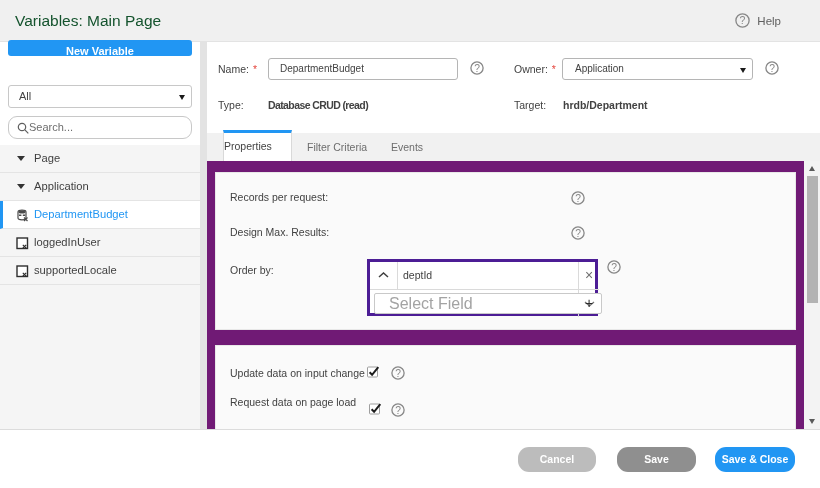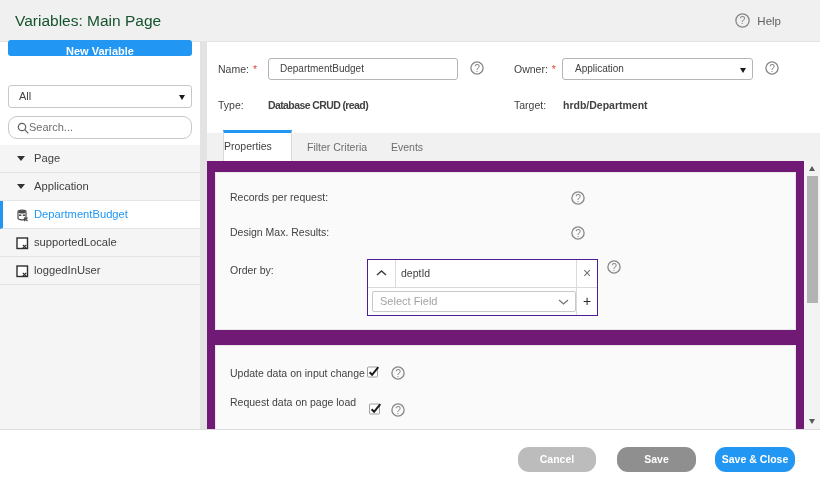--- a/index.html
+++ b/index.html
@@ -37,28 +37,28 @@
 
 #tabbar{left:207px;top:133px;width:613px;height:28px;background:#f1f1f1}
 #acttab{left:223px;top:130px;width:69px;height:31px;background:#fff;border-top:3px solid #2196f3;border-left:1px solid #d9d9d9;border-right:1px solid #d9d9d9;text-align:left;line-height:26px;font-size:10.5px;color:#424242}
 .itab{top:133px;height:28px;line-height:28px;font-size:10.5px;color:#6d6d6d}
 
 #content{left:207px;top:161px;width:597px;height:268px;overflow:hidden;background:#701a75}
 .panel{position:absolute;left:8px;width:581px;background:#fafafa;border:1px solid #e8e8e8}
 .plabel{position:absolute;left:14px;font-size:10.5px;color:#424242;height:21px;line-height:21px}
 .pinp{position:absolute;left:152px;width:193px;height:21px;background:#fff;border:1px solid #c9c9c9;border-radius:2px;font-size:10.5px;color:#424242;line-height:19px;padding-left:9px}
 
-#otbl{position:absolute;left:151px;top:86px;width:231px;height:57px;background:#fff;border:1px solid #4c1d95}
+#otbl{position:absolute;left:151px;top:86px;width:231px;height:57px;background:#fff;border:3px solid #4c1d95}
 #otbl .h{position:absolute;left:0;top:27px;width:229px;height:1px;background:#dadada}
 #otbl .v1{position:absolute;left:27px;top:0;width:1px;height:27px;background:#dadada}
 #otbl .v2{position:absolute;left:208px;top:0;width:1px;height:55px;background:#dadada}
 #deptid{position:absolute;left:33px;top:0;height:27px;line-height:27px;font-size:10.5px;color:#424242}
 #xbtn{position:absolute;left:209px;top:0;width:20px;height:27px;text-align:center;line-height:26px;font-size:14px;color:#6f6f6f}
 #plusbtn{position:absolute;left:209px;top:28px;width:20px;height:27px;text-align:center;line-height:27px;font-size:14px;color:#2b2b2b}
-#selfield{position:absolute;left:4px;top:31px;width:204px;height:21px;background:#fff;border:1px solid #c9c9c9;border-radius:2px;font-size:11px;color:#a3a3a3;line-height:19px;padding-left:7px}
+#selfield{position:absolute;left:4px;top:31px;width:228px;height:21px;background:#fff;border:1px solid #c9c9c9;border-radius:2px;font-size:16px;color:#a3a3a3;line-height:19px;padding-left:14px}
 
 .cb{position:absolute;width:13px;height:13px}
 .cblabel{position:absolute;left:14px;font-size:10.5px;color:#424242;height:20px;line-height:20px}
 
 #sbtrack{left:804px;top:161px;width:16px;height:268px;background:#f3f3f3}
 #sbup{left:809px;top:166px;width:0;height:0;border-left:3.5px solid transparent;border-right:3.5px solid transparent;border-bottom:5px solid #5a5a5a}
 #sbthumb{left:807px;top:176px;width:11px;height:127px;background:#b3b3b3}
 #sbdown{left:809px;top:419px;width:0;height:0;border-left:3.5px solid transparent;border-right:3.5px solid transparent;border-top:5px solid #5a5a5a}
 
 #footline{left:0;top:429px;width:820px;height:1px;background:#dcdcdc}
@@ -100,28 +100,28 @@
         <path d="M3 6.2 h2.4 M6.8 6.2 h2.4" stroke="#4a4a4a" stroke-width="1.4"></path>
         <path d="M8 8.5 l3.5 3.5 M11.5 8.5 l-3.5 3.5" stroke="#4a4a4a" stroke-width="1.2"></path>
       </svg>
     <span class="lbl">DepartmentBudget</span>
   </div>
   <div class="trow">
       <svg width="13" height="13" viewBox="0 0 13 13">
         <rect x="1" y="1" width="10.5" height="10.5" fill="#fff" stroke="#2e2e2e" stroke-width="1.4"></rect>
         <path d="M6.8 7.8 l3.4 3.4 M10.2 7.8 l-3.4 3.4" stroke="#2e2e2e" stroke-width="1.2"></path>
       </svg>
-      <span class="lbl">supportedLocale</span>
+      <span class="lbl">loggedInUser</span>
     </div>
   <div class="trow">
       <svg width="13" height="13" viewBox="0 0 13 13">
         <rect x="1" y="1" width="10.5" height="10.5" fill="#fff" stroke="#2e2e2e" stroke-width="1.4"></rect>
         <path d="M6.8 7.8 l3.4 3.4 M10.2 7.8 l-3.4 3.4" stroke="#2e2e2e" stroke-width="1.2"></path>
       </svg>
-      <span class="lbl">loggedInUser</span>
+      <span class="lbl">supportedLocale</span>
     </div>
 </div>
 
 <div class="abs" id="gap"></div>
 
 <div class="abs flabel" style="left:218px;top:58px">Name:<span class="req">*</span></div>
 <div class="abs inp" style="left:268px;top:58px;width:190px;height:22px;line-height:20px;padding-left:11px">DepartmentBudget</div>
 <svg class="abs" style="left:470px;top:61px" width="14" height="14" viewBox="0 0 14 14">
     <circle cx="7" cy="7" r="6.1" fill="none" stroke="#878787" stroke-width="1.3"></circle>
     <text x="7" y="10.6" font-size="10.3" text-anchor="middle" fill="#878787" font-family="Liberation Sans">?</text>

